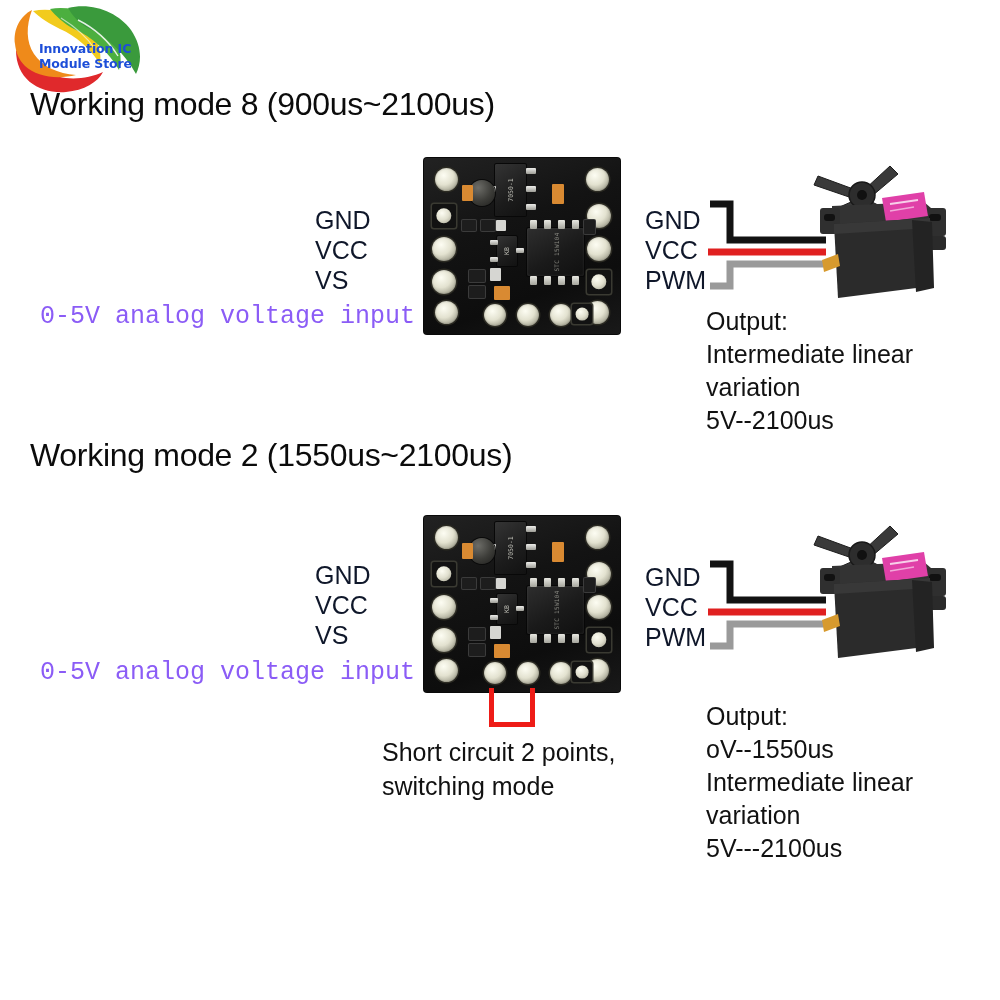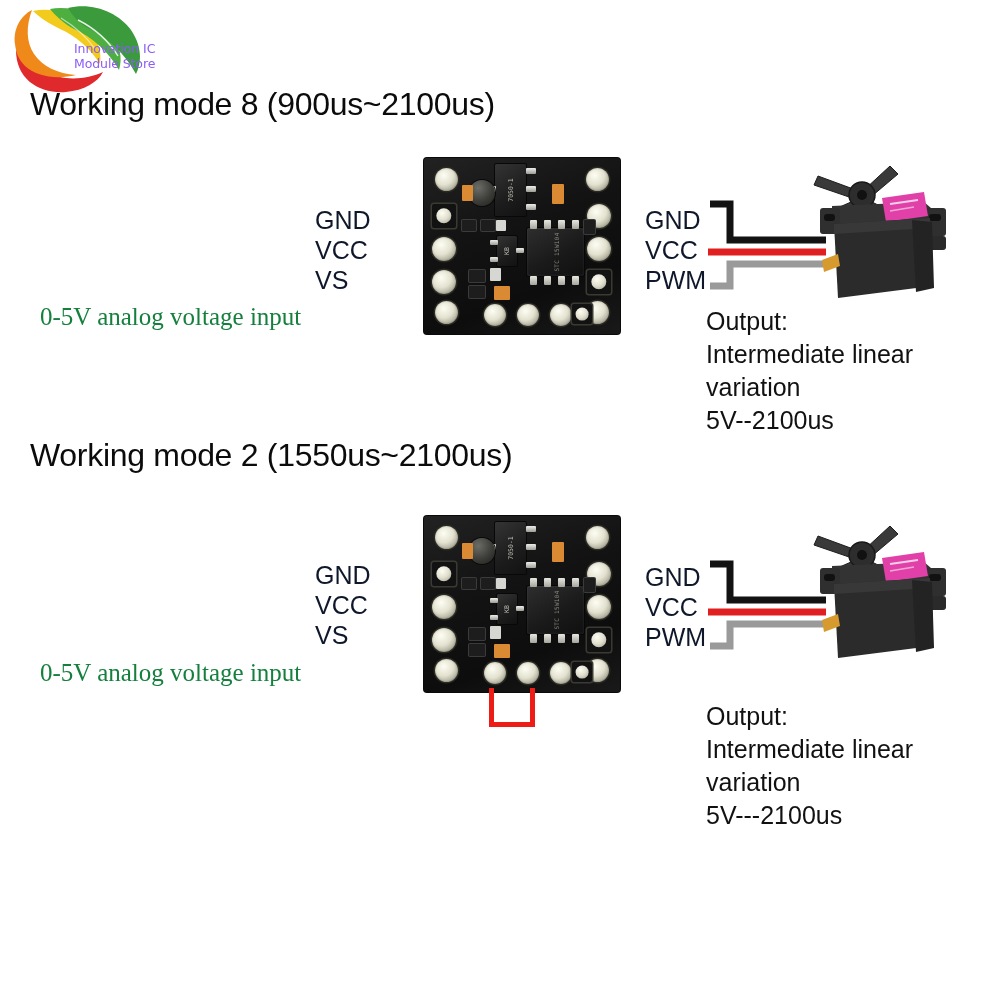--- a/index.html
+++ b/index.html
@@ -27,50 +27,49 @@
     top: 4px;
     width: 142px;
     height: 90px;
   }
   .logo-wrap svg { display: block; }
   .logo-text {
     position: absolute;
     left: 33px;
     top: 38px;
     font-family: "DejaVu Sans", sans-serif;
-    font-weight: normal;
+    font-weight: bold;
     font-size: 12.5px;
     line-height: 14.5px;
-    color: #8b5cf6;
+    color: #1d4ed8;
     white-space: pre;
     letter-spacing: -0.1px;
-    margin-left: 35px;
   }
 
   
   .mode-title {
     position: absolute;
     font-family: "Liberation Sans", sans-serif;
     font-weight: 400;
     font-size: 32px;
     line-height: 36px;
     color: #0b0b0b;
     white-space: nowrap;
     letter-spacing: -0.3px;
   }
   #title-1 { left: 30px; top: 86px; }
   #title-2 { left: 30px; top: 437px; }
 
   
   .label-txt {
     position: absolute;
-    font-family: Liberation Serif, serif;
+    font-family: Liberation Mono, monospace;
     font-size: 25px;
     line-height: 30px;
-    color: #15803d;
+    color: #8b5cf6;
     white-space: nowrap;
   }
   .pin-col {
     position: absolute;
     font-family: "Liberation Sans", sans-serif;
     font-size: 25px;
     line-height: 30px;
     color: #0f172a;
     white-space: nowrap;
   }
@@ -415,20 +414,24 @@
     <div class="smd blk" style="left:160px; top:62px; width:11px; height:14px;"></div>
     <div class="smd blk" style="left:45px; top:112px; width:16px; height:12px;"></div>
     <div class="smd blk" style="left:45px; top:128px; width:16px; height:12px;"></div>
     <div class="smd sil" style="left:66px; top:110px; width:11px; height:13px;"></div>
     <div class="smd tan" style="left:70px; top:128px; width:16px; height:14px;"></div>
     <div class="smd tan" style="left:128px; top:26px; width:12px; height:20px;"></div>
   </div>
 
   <div class="shortbracket" style="left:489px; top:688px; width:36px; height:34px;"></div>
 
+  <div class="note-block" style="left:382px; top:735px;">
+    <div>Short circuit 2 points,</div>
+    <div>switching mode</div>
+  </div>
 
   <div class="pin-col" style="left:645px; top:562px;">
     <div>GND</div>
     <div>VCC</div>
     <div>PWM</div>
   </div>
 
   <svg class="wires" style="left:708px; top:556px;" width="118" height="96">
     <path d="M2 8 H22 V44 H118" stroke="#121212" stroke-width="7" fill="none"></path>
     <path d="M0 56 H118" stroke="#e02020" stroke-width="7" fill="none"></path>
@@ -454,18 +457,19 @@
     <path d="M78 42 L106 38" stroke="#ffffff" stroke-width="2" opacity=".75"></path>
     <path d="M78 49 L102 45" stroke="#ffffff" stroke-width="1.6" opacity=".55"></path>
     <path d="M22 62 L118 56 L120 124 L26 136 Z" fill="#2b2b2b"></path>
     <path d="M22 62 L118 56 L118 66 L22 72 Z" fill="#383838"></path>
     <path d="M100 58 L120 60 L122 126 L104 130 Z" fill="#232323"></path>
     <path d="M10 98 L26 92 L28 104 L12 110 Z" fill="#d79a2e"></path>
   </svg>
 
   <div class="body-block" style="left:706px; top:700px;">
     <div>Output:</div>
+    <div>oV--1550us</div>
     <div>Intermediate linear</div>
     <div>variation</div>
     <div>5V---2100us</div>
   </div>
 
 </div>
 
 </body></html>

